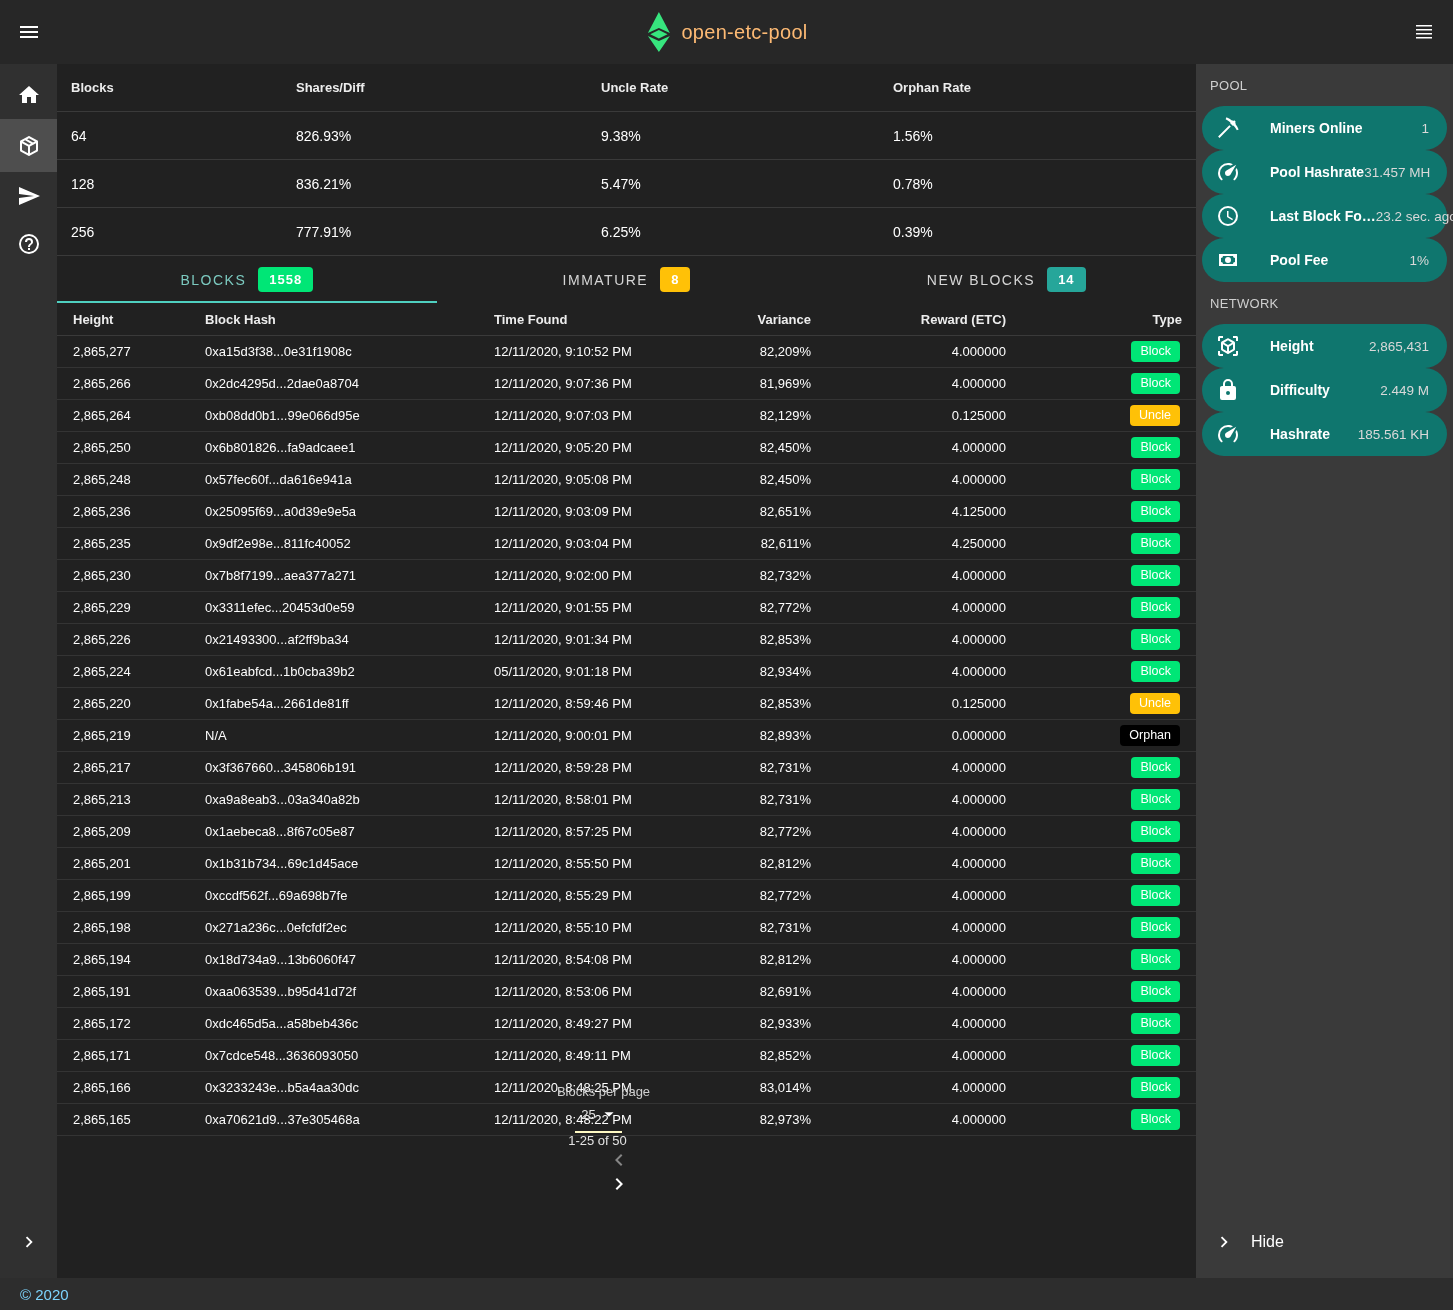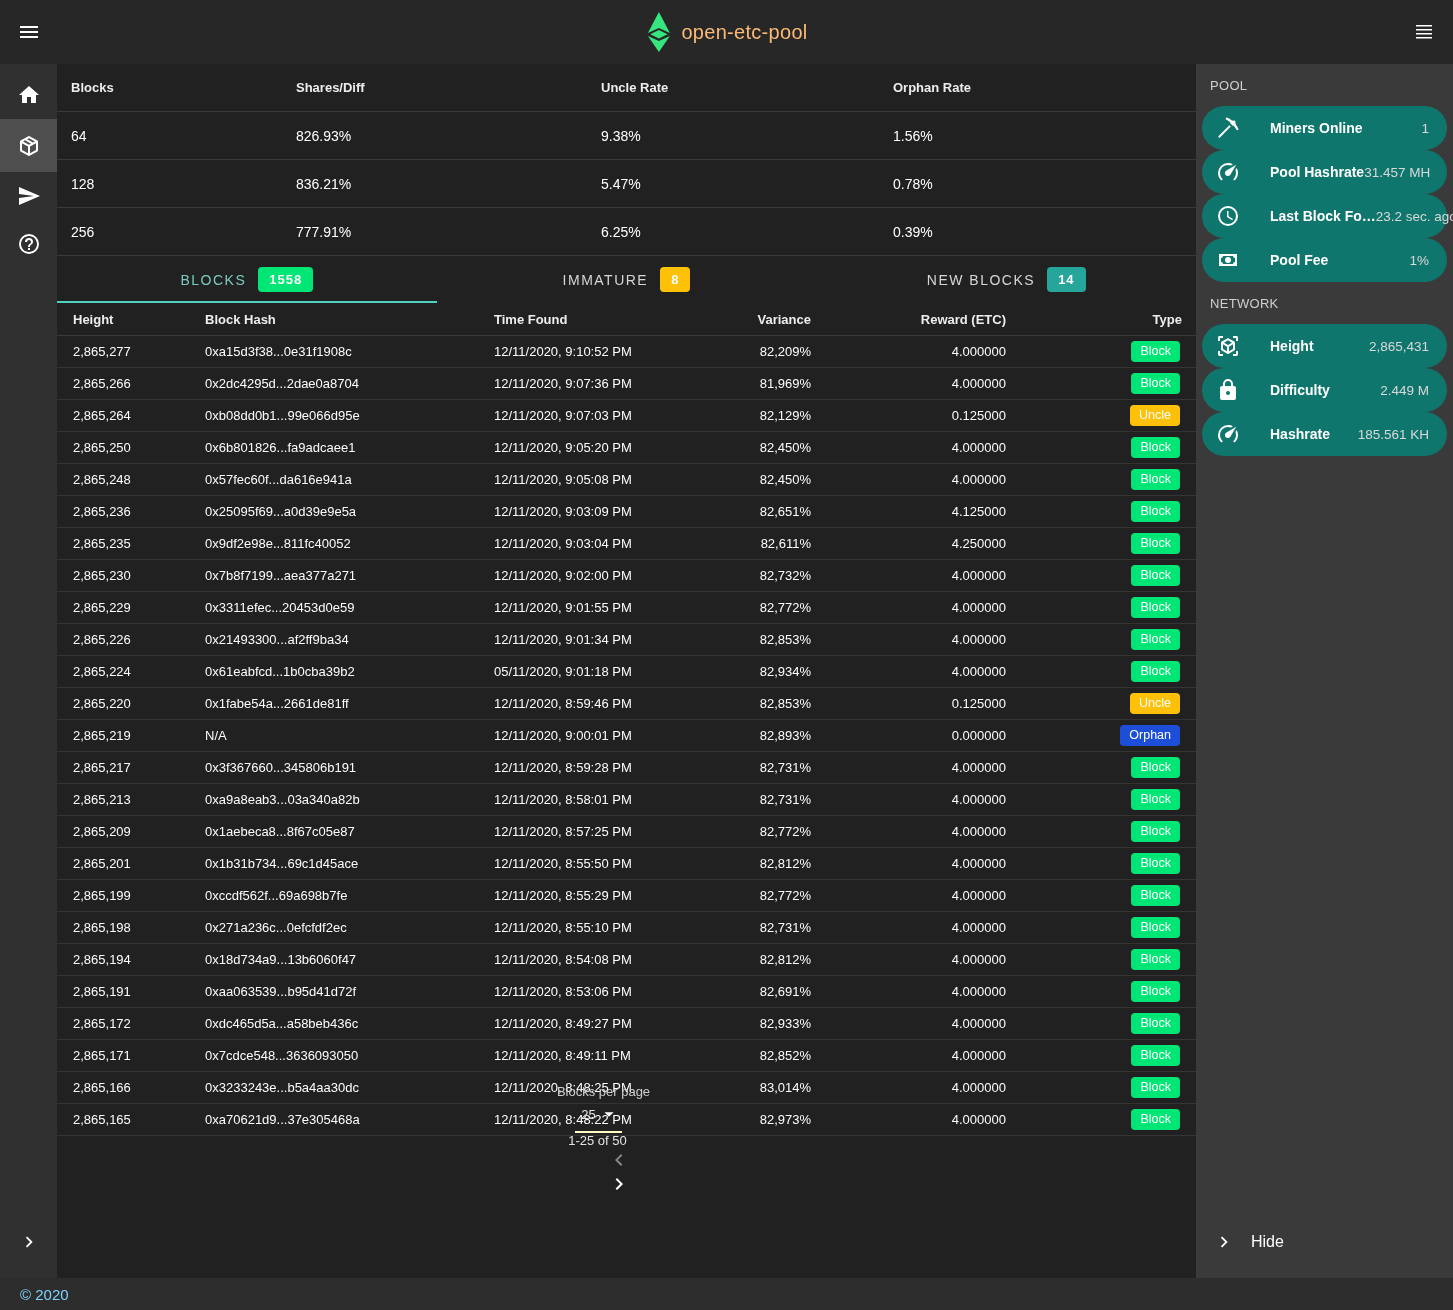--- a/index.html
+++ b/index.html
@@ -53,21 +53,21 @@
   .c-height { padding-left:16px; }
   .c-hash   { padding-left:8px; }
   .c-time   { padding-left:7px; }
   .c-var    { text-align:right; padding-right:16px; }
   .c-rew    { text-align:right; padding-right:11px; }
   .c-type   { text-align:right; padding-right:16px; }
   .bt-head .c-type { padding-right:14px; }
   .type-badge { display:inline-block; border-radius:4px; padding:3px 9px 4px; font-size:12.5px; color:#fff; }
   .badge--block  { background:#00e676; }
   .badge--uncle  { background:#ffc107; }
-  .badge--orphan { background:#1d4ed8; }
+  .badge--orphan { background:#000000; }
 
   
   .pagination { height:60px; display:flex; align-items:center; justify-content:flex-end;
                 padding-right:16px; font-size:13px; color:#cfcfcf;flex-direction:column; }
   .pp-label { margin-right:30px; }
   .pp-select { display:flex; align-items:center; gap:2px; color:#e5e5e5;
                border-bottom:2px solid #fef9c3; padding:4px 2px 6px 6px; margin-right:40px; }
   .pp-range { color:#e3e3e3; margin-right:42px; }
   .page-btn { width:36px; height:36px; display:flex; align-items:center; justify-content:center; }
   .page-btn.disabled { opacity:.45; cursor:default; }

